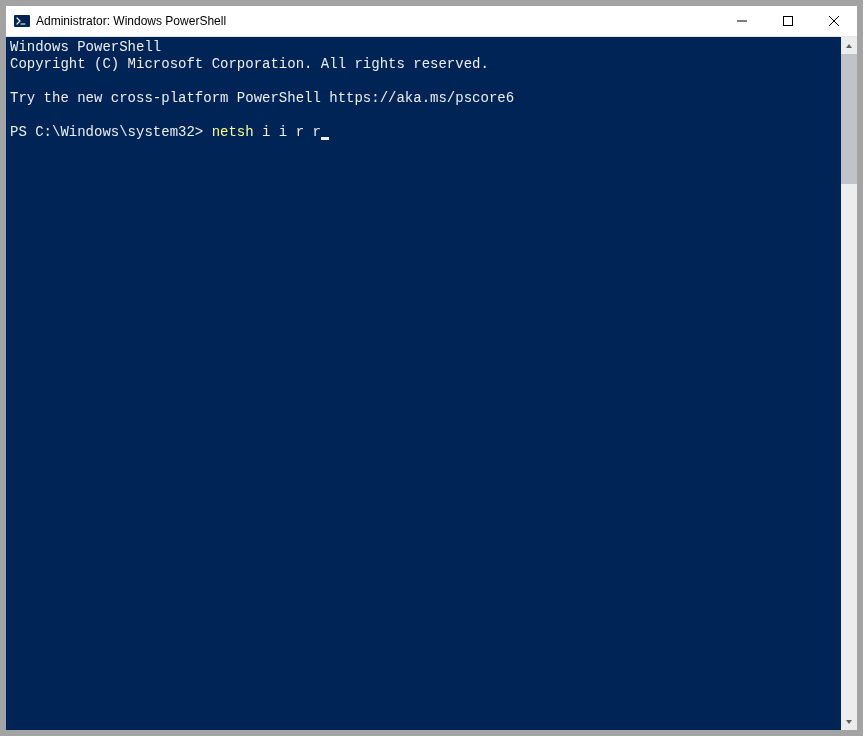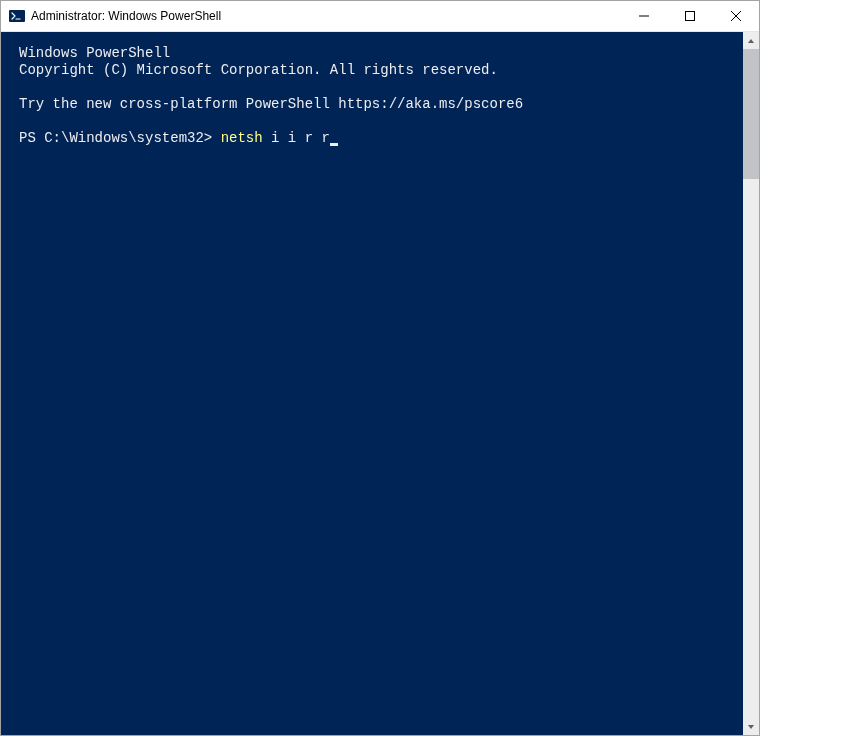--- a/index.html
+++ b/index.html
@@ -8,23 +8,23 @@
       box-sizing: border-box;
     }
     body {
       font-family: "Segoe UI", Tahoma, sans-serif;
       background: #ffffff;
       width: 863px;
       height: 736px;
       overflow: hidden;
     }
     .window {
-      width: 760px;
+      width: 863px;
       height: 736px;
-      border: 1px solid #a3a3a3;
+      border: 6px solid #a3a3a3;
       display: flex;
       flex-direction: column;
       background: #0f172a;
     }
     .titlebar {
       height: 31px;
       background: #ffffff;
       display: flex;
       align-items: center;
       border-bottom: 1px solid #e5e5e5;
@@ -61,28 +61,27 @@
       height: 10px;
     }
     .terminal-area {
       flex: 1;
       display: flex;
       background: #012456;
       overflow: hidden;
     }
     .terminal-content {
       flex: 1;
-      padding: 13px 4px;
+      padding: 2px 4px;
       font-family: Consolas, "Courier New", monospace;
       font-size: 14px;
       line-height: 17px;
       color: #eeedf0;
       white-space: pre;
       overflow: hidden;
-      margin-left: 14px;
     }
     .terminal-line {
       white-space: pre;
     }
     .ps-prompt {
       color: #eeedf0;
     }
     .ps-command {
       color: #fefe8a;
     }

